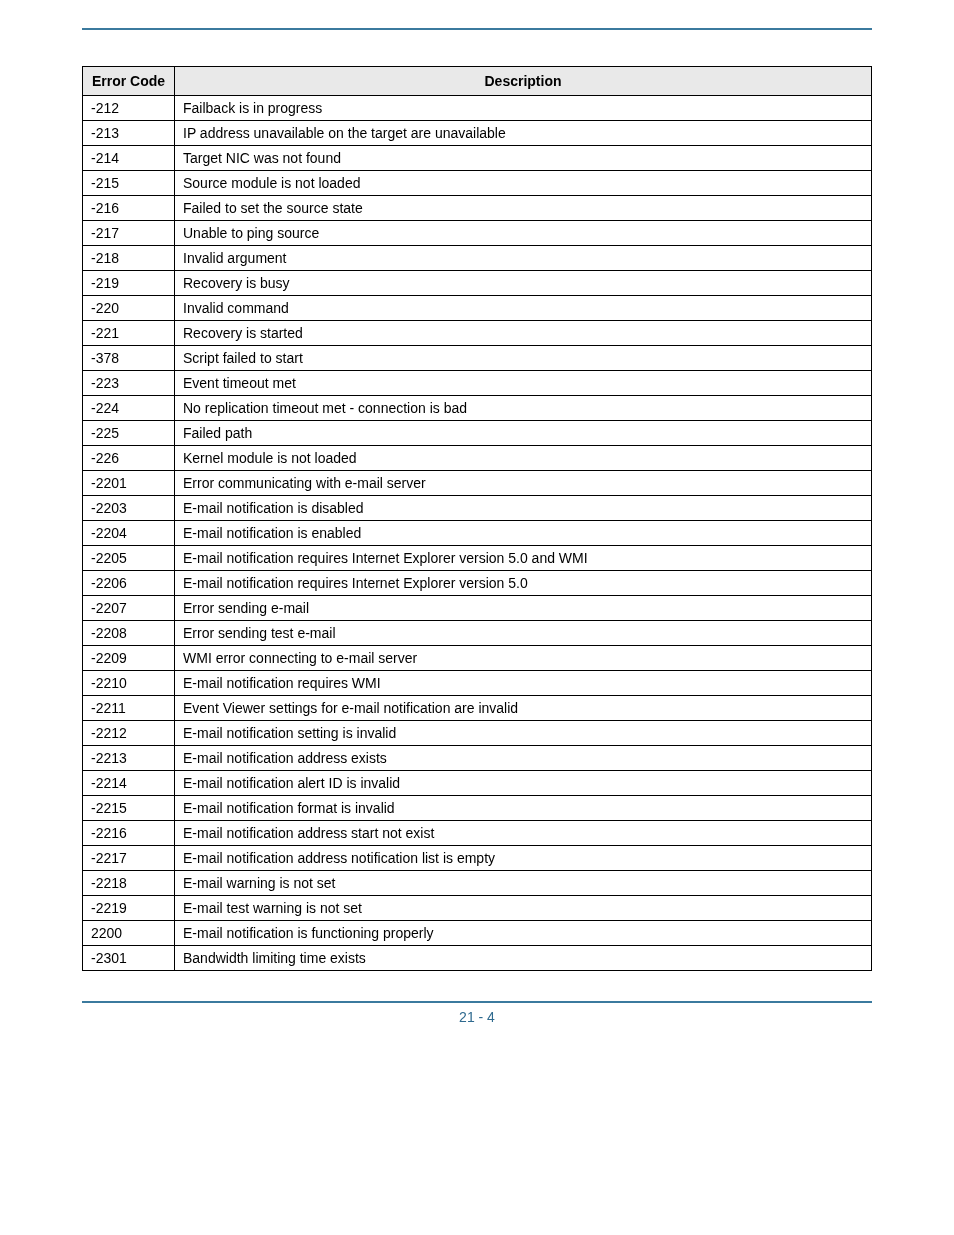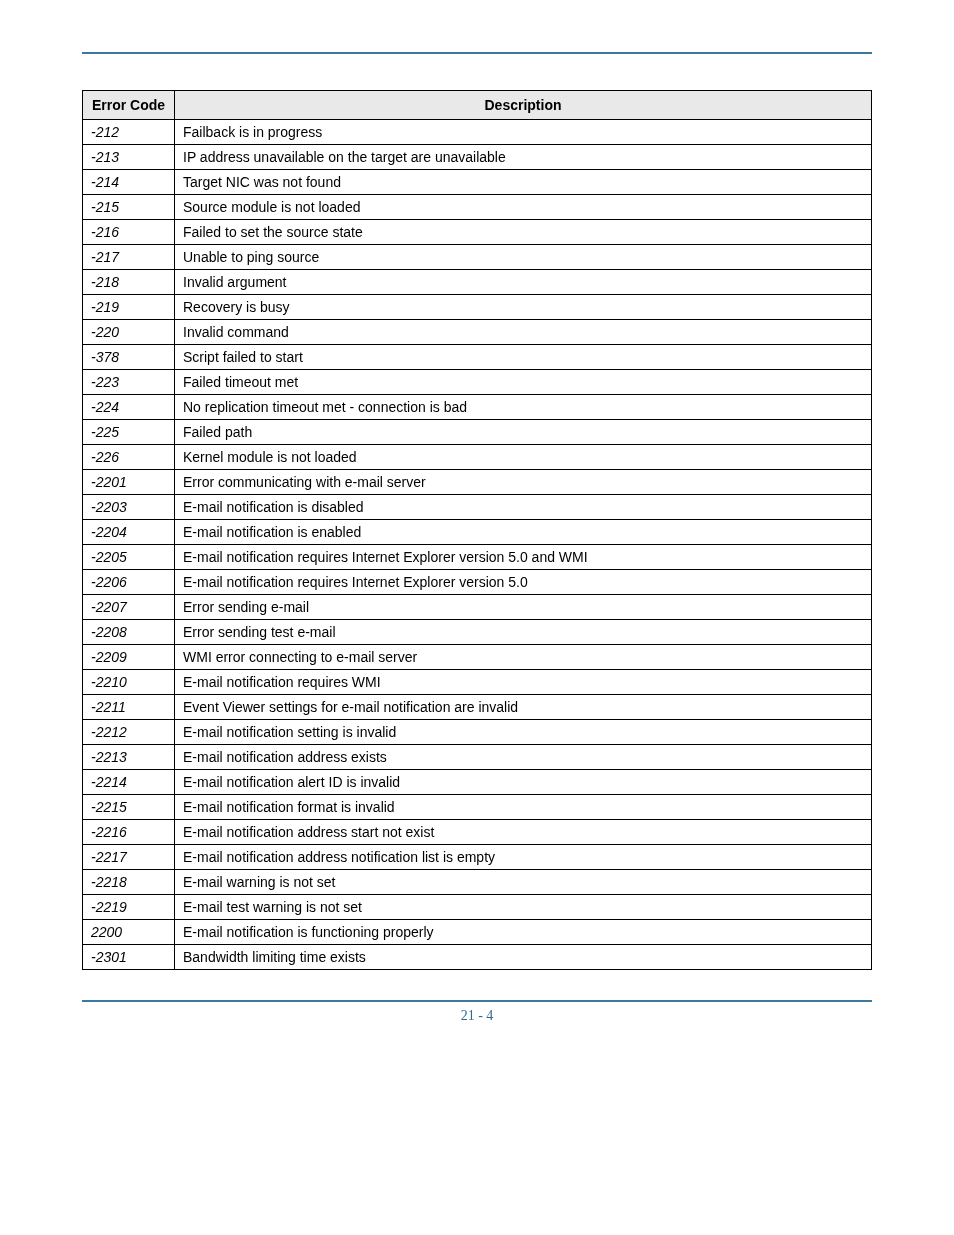--- a/index.html
+++ b/index.html
@@ -8,21 +8,21 @@
       box-sizing: border-box;
     }
     body {
       font-family: Verdana, Geneva, sans-serif;
       background: #fff;
       width: 954px;
       margin: 0 auto;
       padding: 0;
     }
     .page {
-      padding: 52px 82px 30px 82px;
+      padding: 28px 82px 30px 82px;
     }
     .top-rule {
       border-top: 2px solid #3b7a9e;
       margin-bottom: 36px;
     }
     table {
       width: 100%;
       border-collapse: collapse;
       border: 1.5px solid #000;
     }
@@ -40,32 +40,30 @@
     }
     tbody td {
       border: 1px solid #000;
       padding: 4px 8px;
       font-size: 14px;
       color: #000;
       vertical-align: top;
     }
     tbody td:first-child {
       width: 92px;
-      font-style: italic;
     }
     .bottom-rule {
       border-top: 2px solid #3b7a9e;
       margin-top: 30px;
     }
     .page-num {
       text-align: center;
       color: #2f6a8f;
       font-size: 14px;
       padding-top: 6px;
-      font-family: Liberation Serif, serif;
     }
   </style>
 </head>
 <body>
 
 <div class="page">
   <div class="top-rule"></div>
 
   <table>
     <thead>
@@ -105,26 +103,30 @@
         </tr>
         <tr>
           <td>-219</td>
           <td>Recovery is busy</td>
         </tr>
         <tr>
           <td>-220</td>
           <td>Invalid command</td>
         </tr>
         <tr>
+          <td>-221</td>
+          <td>Recovery is started</td>
+        </tr>
+        <tr>
           <td>-378</td>
           <td>Script failed to start</td>
         </tr>
         <tr>
           <td>-223</td>
-          <td>Failed timeout met</td>
+          <td>Event timeout met</td>
         </tr>
         <tr>
           <td>-224</td>
           <td>No replication timeout met - connection is bad</td>
         </tr>
         <tr>
           <td>-225</td>
           <td>Failed path</td>
         </tr>
         <tr>

